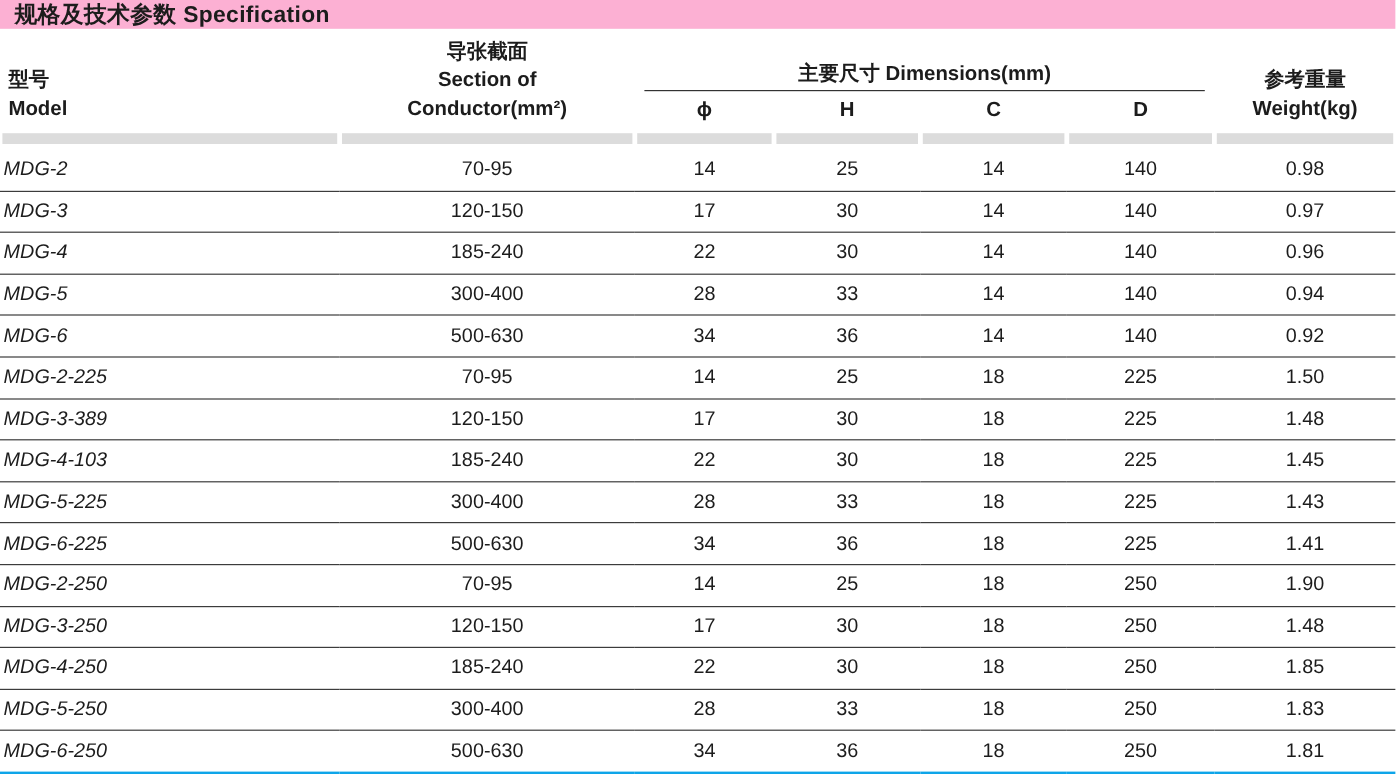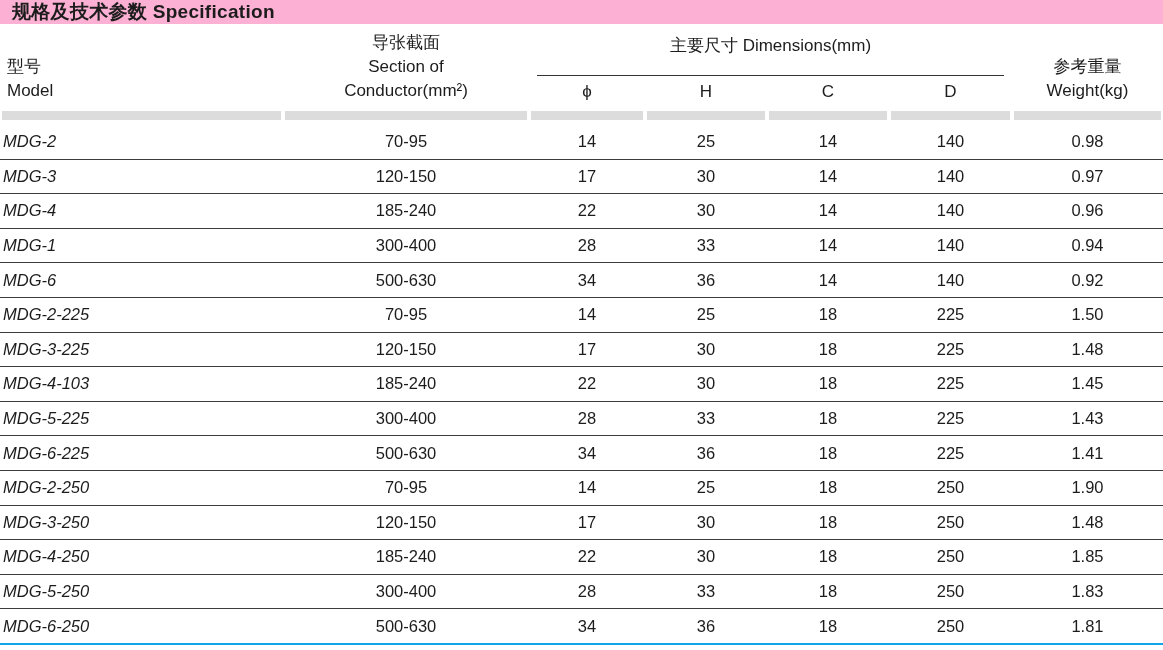--- a/index.html
+++ b/index.html
@@ -34,21 +34,21 @@
   }
   col.c-model   { width: 283px; }
   col.c-section { width: 246px; }
   col.c-phi     { width: 116px; }
   col.c-h       { width: 122px; }
   col.c-c       { width: 122px; }
   col.c-d       { width: 123px; }
   col.c-weight  { width: 151px; }
 
   thead th {
-    font-weight: normal;
+    font-weight: bold;
     font-size: 17px;
     line-height: 24px;
     padding: 0;
   }
   tr.h-row1 { height: 52px; }
   tr.h-row2 { height: 32px; }
   tr.h-bars { height: 17px; }
 
   th.h-model {
     text-align: left;
@@ -61,21 +61,21 @@
     vertical-align: bottom;
     padding-bottom: 5px;
   }
   th.h-dims {
     vertical-align: bottom;
   }
   th.h-dims .dims-inner {
     margin: 0 8px;
     text-align: center;
     border-bottom: 1.5px solid #333;
-    padding-bottom: 17px;
+    padding-bottom: 1px;
     white-space: pre;
   }
   th.h-weight {
     text-align: center;
     vertical-align: bottom;
     padding-bottom: 5px;
   }
   th.h-sub {
     text-align: center;
     vertical-align: middle;
@@ -193,21 +193,21 @@
       <tr>
         <td class="left">MDG-4</td>
         <td>185-240</td>
         <td>22</td>
         <td>30</td>
         <td>14</td>
         <td>140</td>
         <td>0.96</td>
       </tr>
       <tr>
-        <td class="left">MDG-1</td>
+        <td class="left">MDG-5</td>
         <td>300-400</td>
         <td>28</td>
         <td>33</td>
         <td>14</td>
         <td>140</td>
         <td>0.94</td>
       </tr>
       <tr>
         <td class="left">MDG-6</td>
         <td>500-630</td>
@@ -220,21 +220,21 @@
       <tr>
         <td class="left">MDG-2-225</td>
         <td>70-95</td>
         <td>14</td>
         <td>25</td>
         <td>18</td>
         <td>225</td>
         <td>1.50</td>
       </tr>
       <tr>
-        <td class="left">MDG-3-225</td>
+        <td class="left">MDG-3-389</td>
         <td>120-150</td>
         <td>17</td>
         <td>30</td>
         <td>18</td>
         <td>225</td>
         <td>1.48</td>
       </tr>
       <tr>
         <td class="left">MDG-4-103</td>
         <td>185-240</td>

